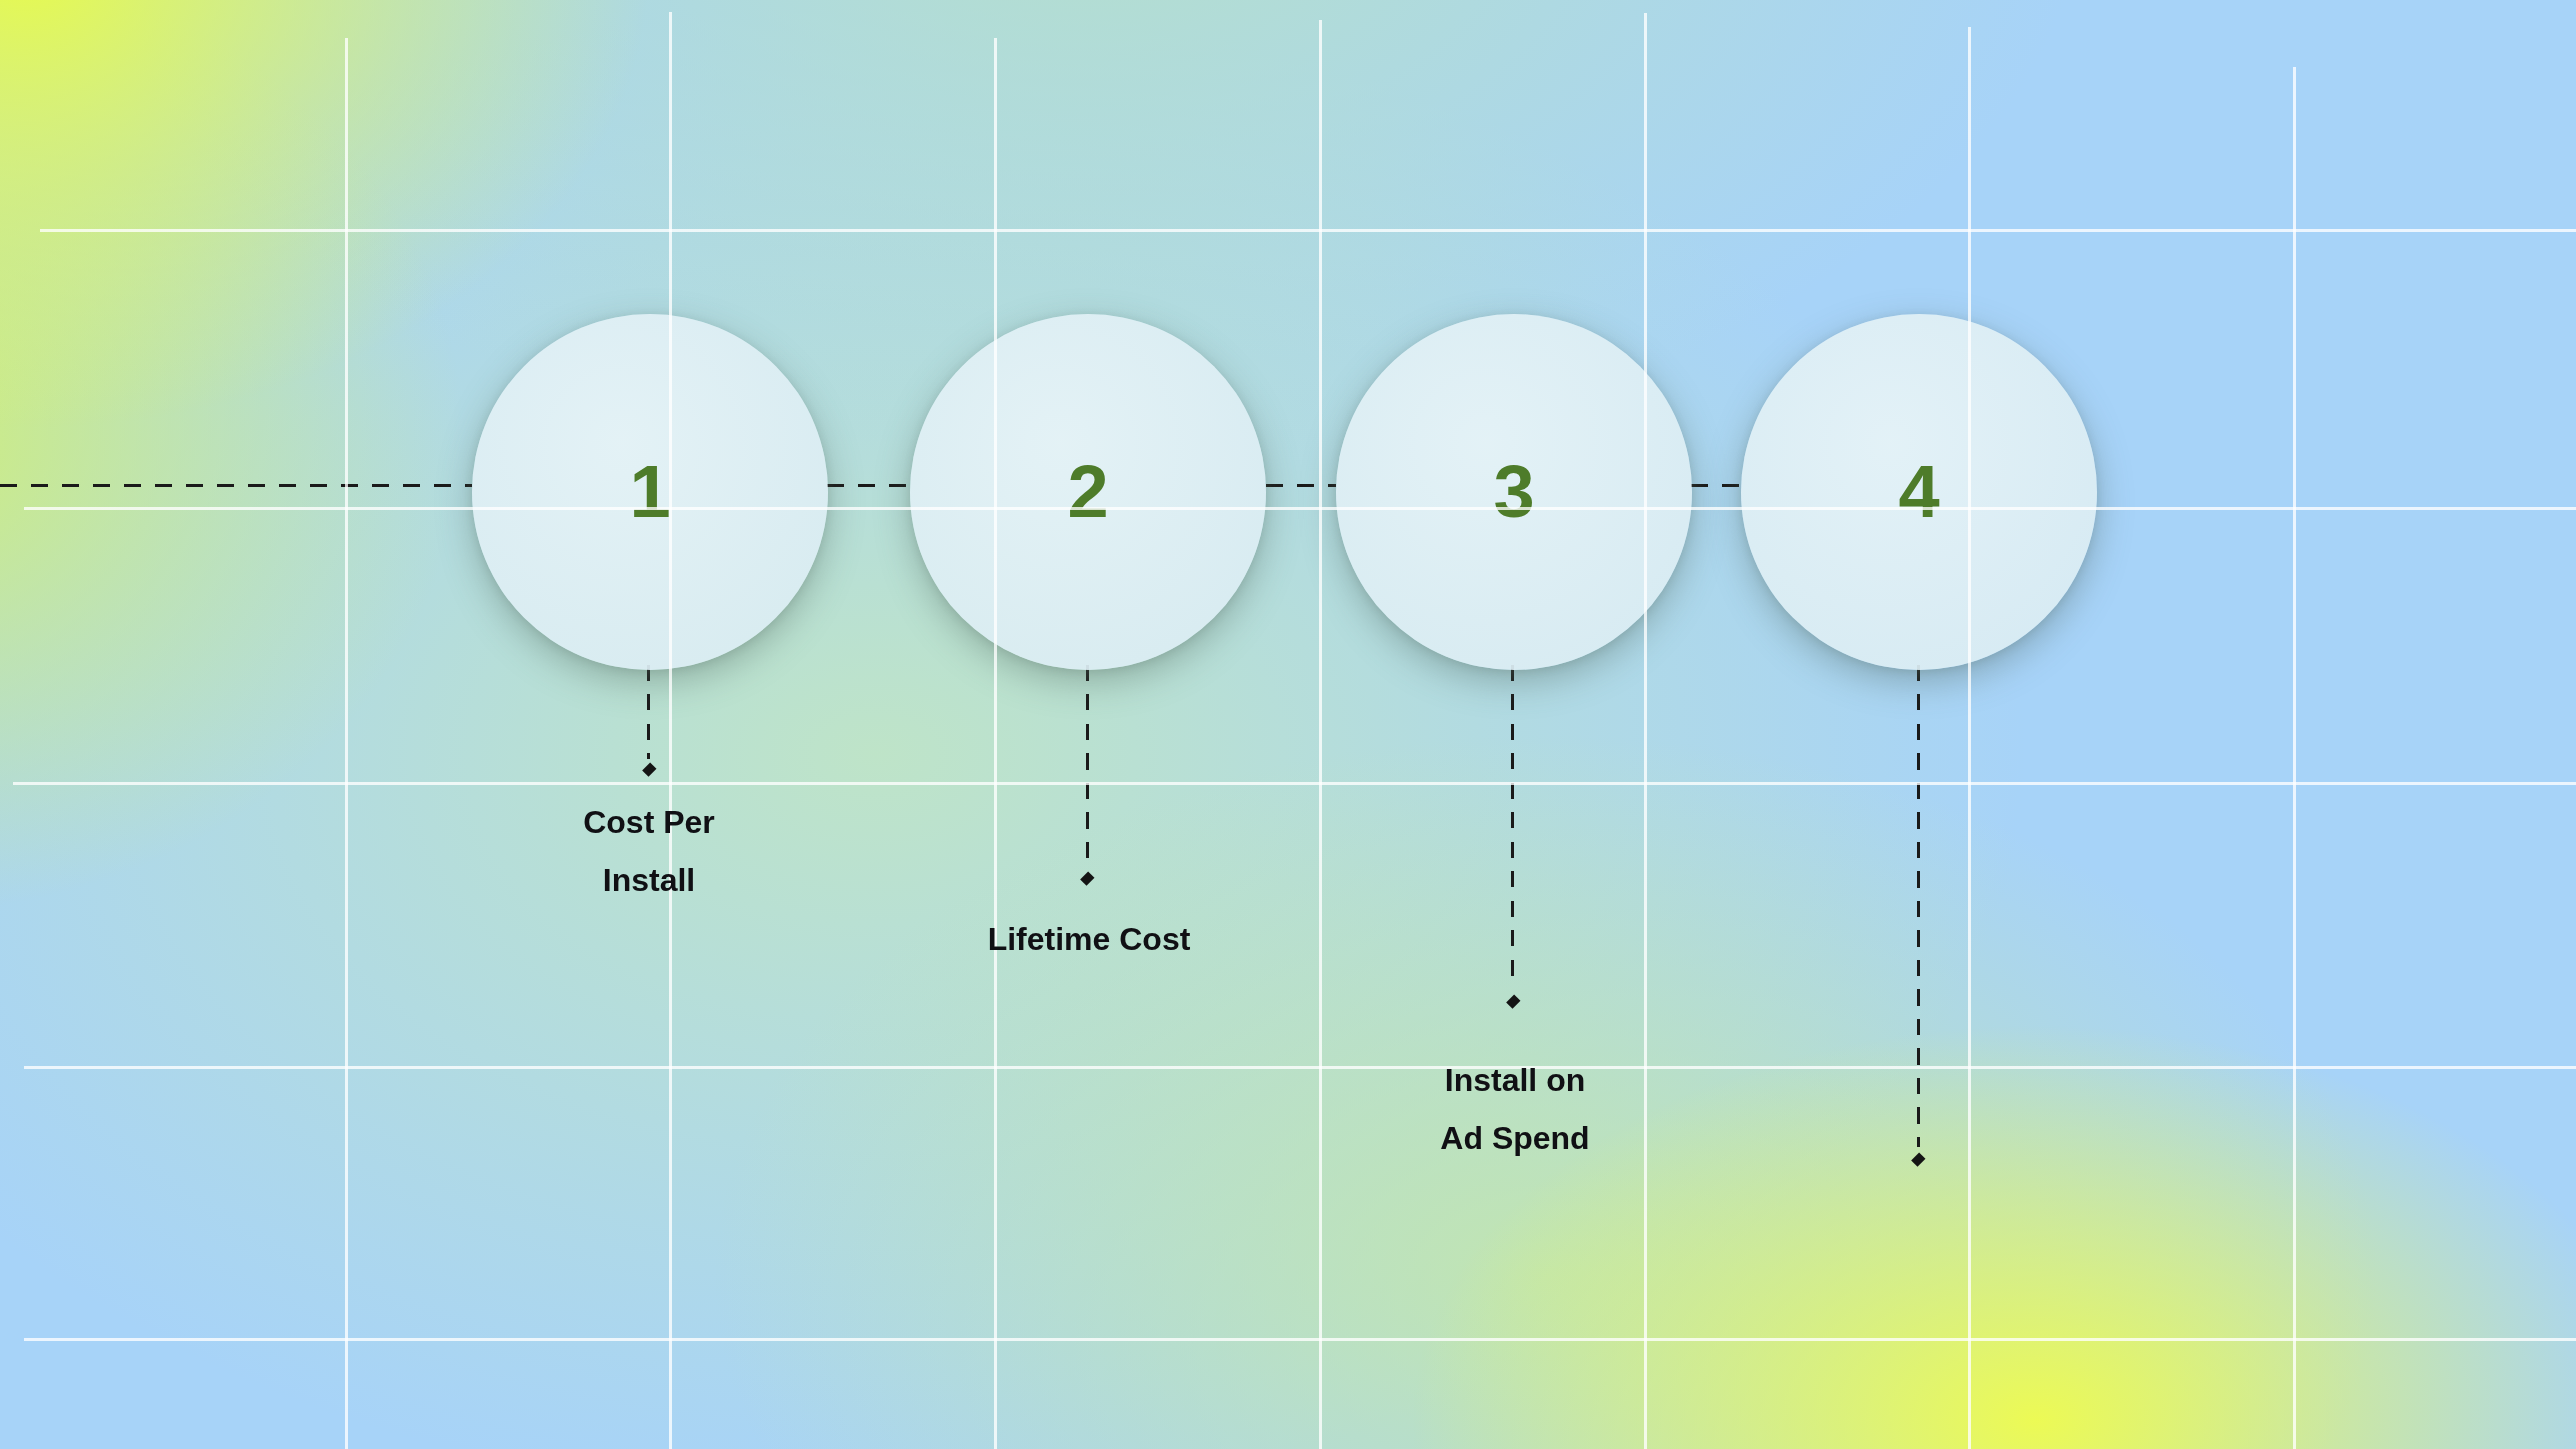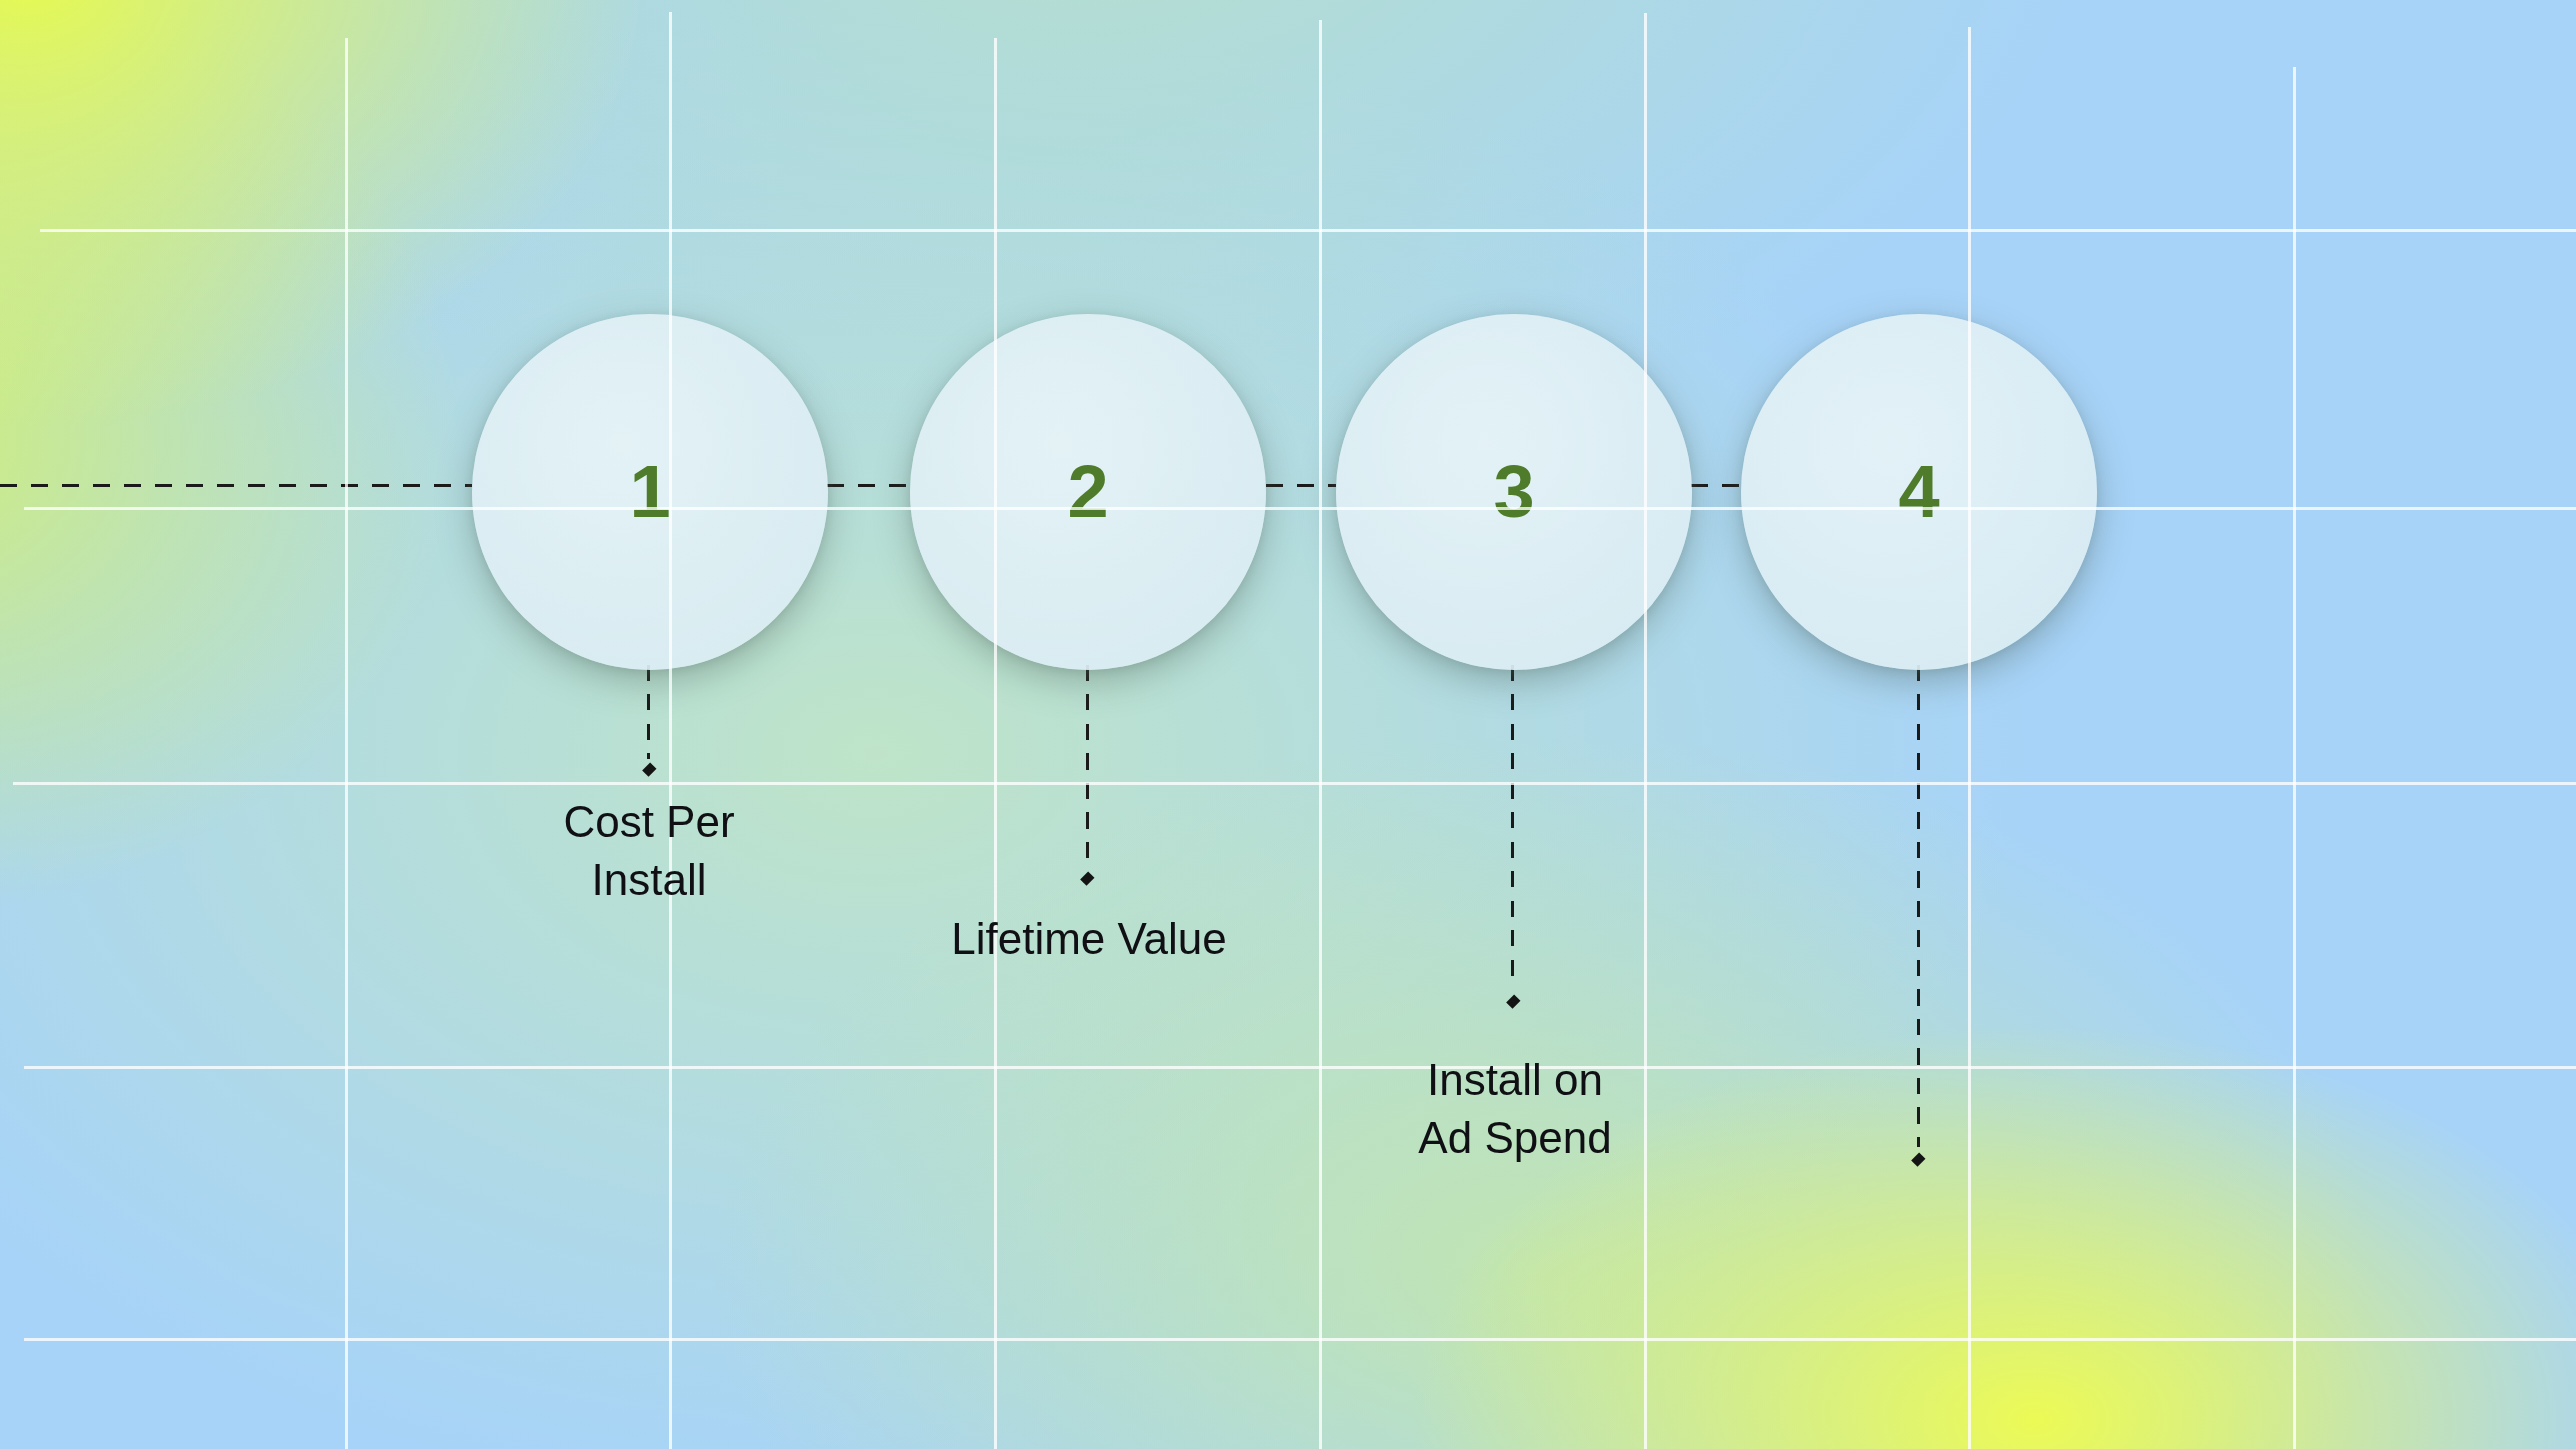--- a/index.html
+++ b/index.html
@@ -70,23 +70,23 @@
 
   
   .grid { position: absolute; inset: 0; z-index: 3; pointer-events: none; }
   .gv { position: absolute; width: 2.7px; bottom: 0; background: rgba(255,255,255,0.78); }
   .gh { position: absolute; height: 2.7px; right: 0; background: rgba(255,255,255,0.78); }
 
   
   .step-label {
     position: absolute;
     transform: translateX(-50%);
-    font-size: 44px;
+    font-size: 32px;
     line-height: 58px;
-    font-weight: 400;
+    font-weight: 700;
     color: #101014;
     text-align: center;
     white-space: pre-line;
     z-index: 4;
   }
 </style>
 </head>
 <body>
 
 <div class="stage">
@@ -129,18 +129,18 @@
     <div class="gv" style="left:2293px; top:67px;"></div>
     <div class="gh" style="top:229px;  left:40px;"></div>
     <div class="gh" style="top:507px;  left:24px;"></div>
     <div class="gh" style="top:782px; left:13.4px;"></div>
     <div class="gh" style="top:1066px; left:24px;"></div>
     <div class="gh" style="top:1338px; left:24px;"></div>
   </div>
 
   <div class="step-label" style="left:649px;  top:793px;">Cost Per
 Install</div>
-  <div class="step-label" style="left:1089px; top:910px;">Lifetime Value</div>
+  <div class="step-label" style="left:1089px; top:910px;">Lifetime Cost</div>
   <div class="step-label" style="left:1515px; top:1051px;">Install on
 Ad Spend</div>
 
 </div>
 
 
 </body></html>

